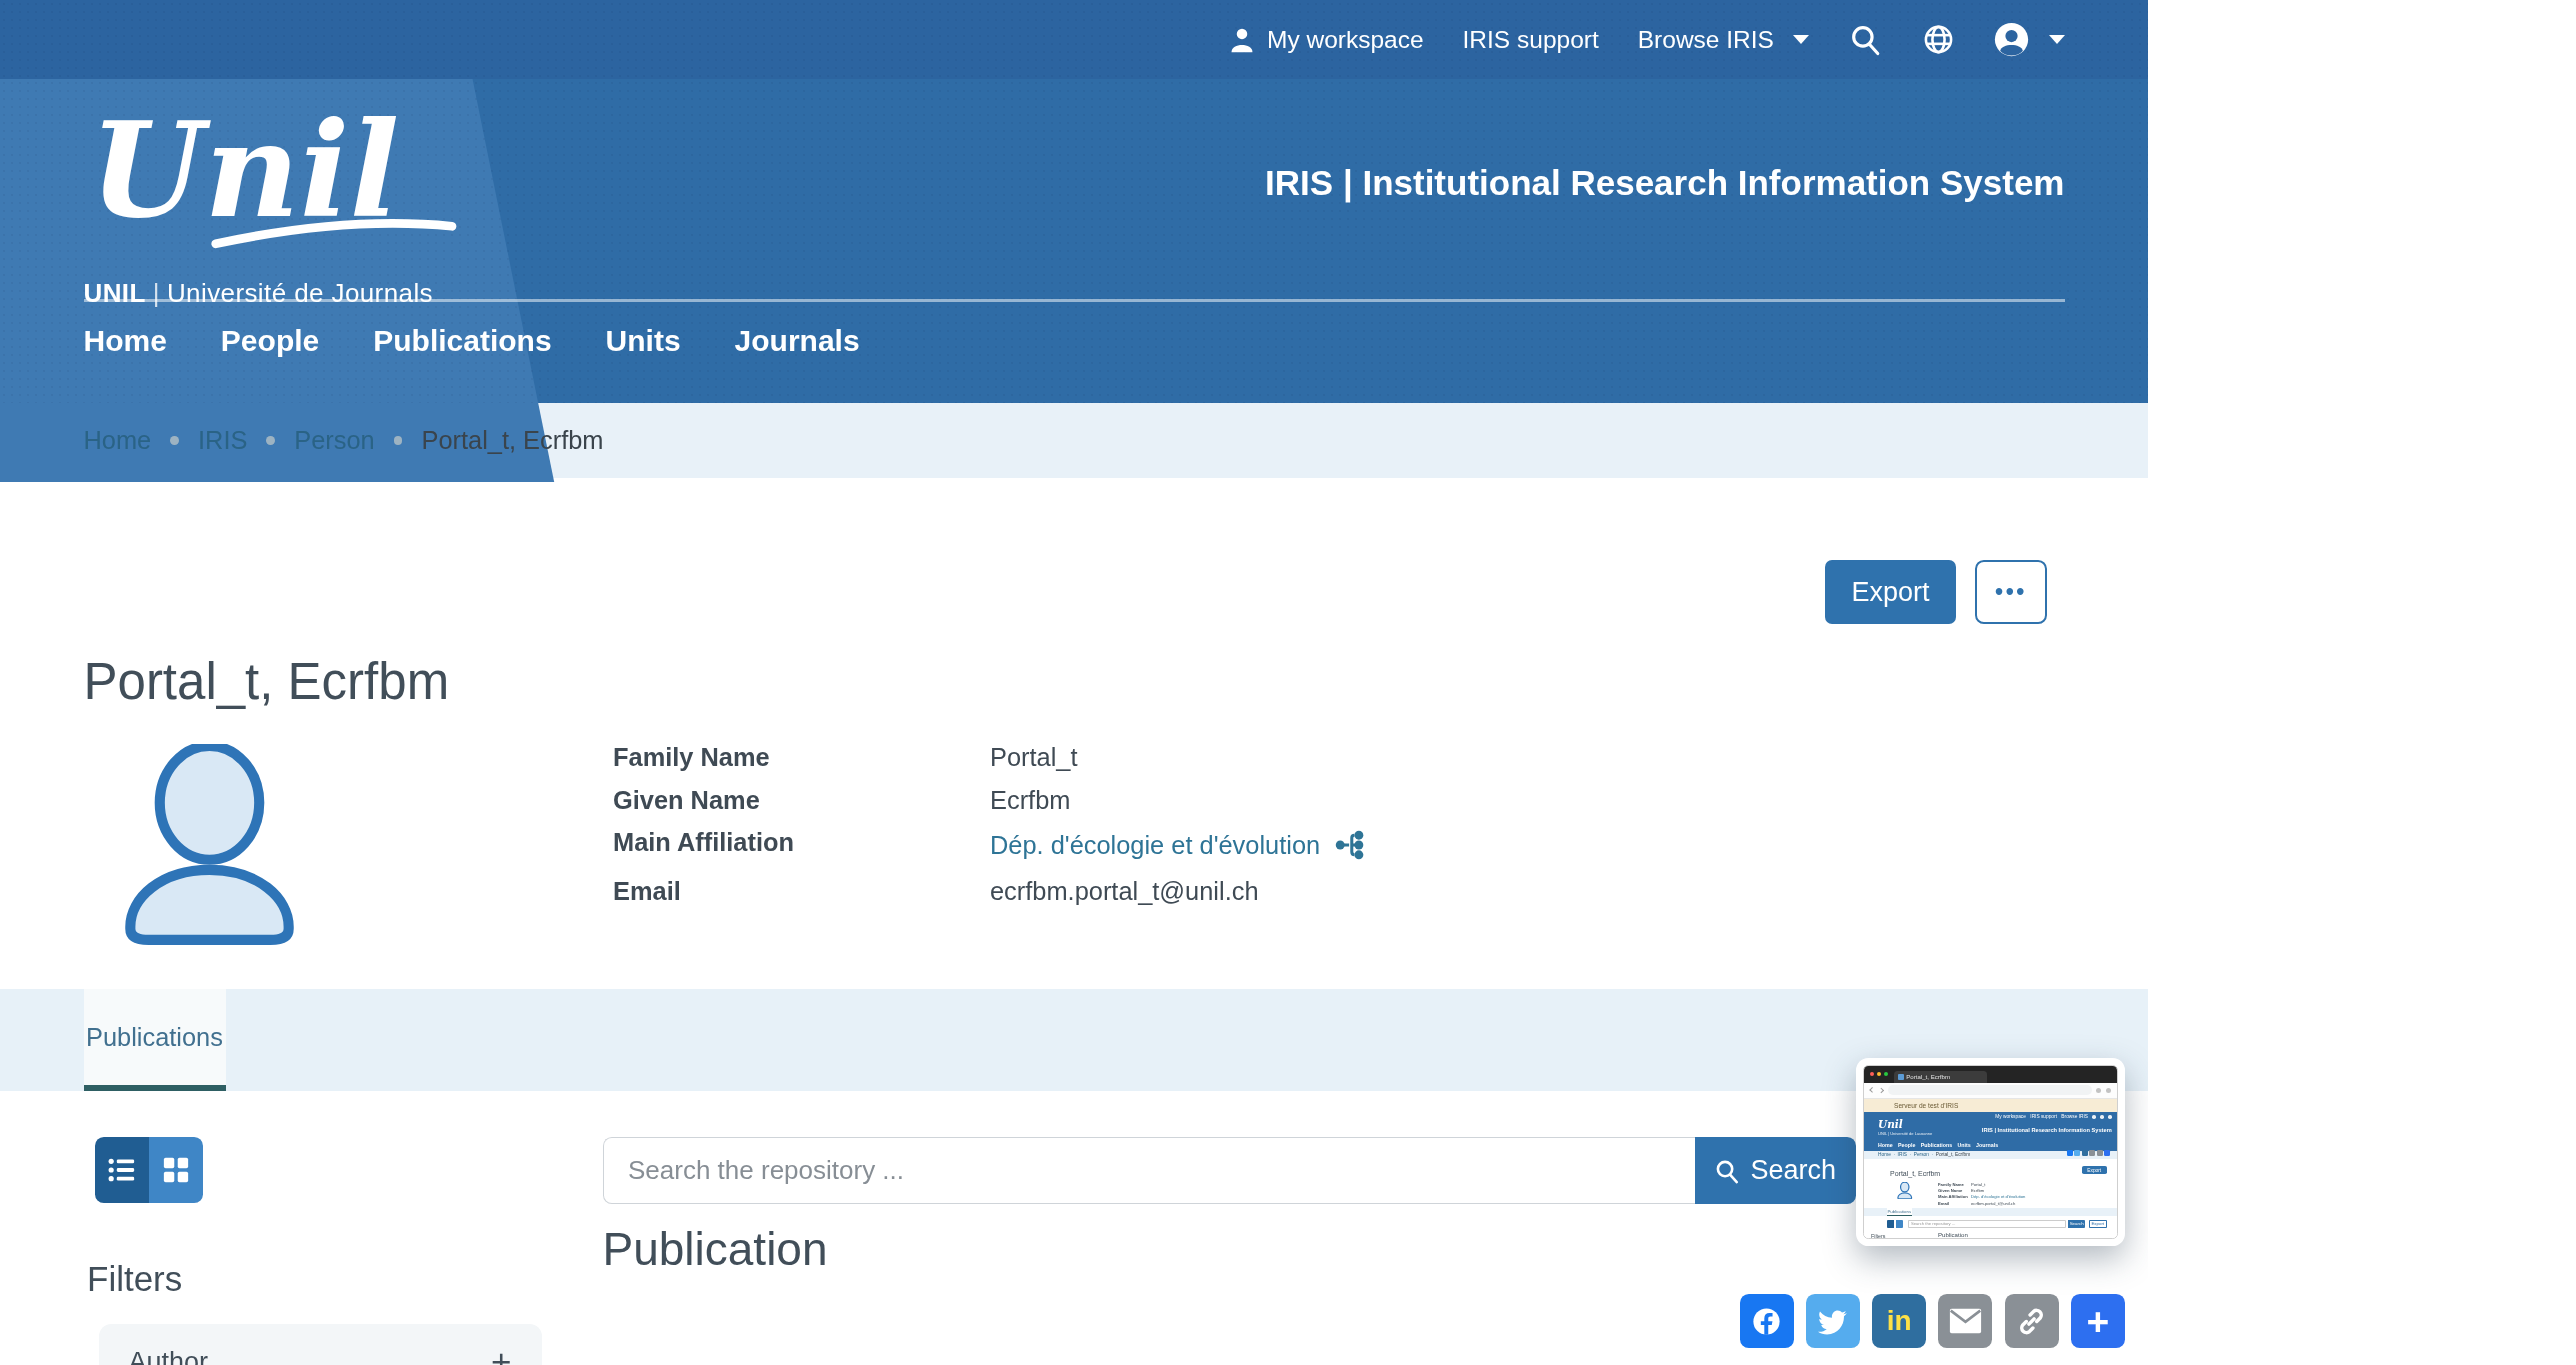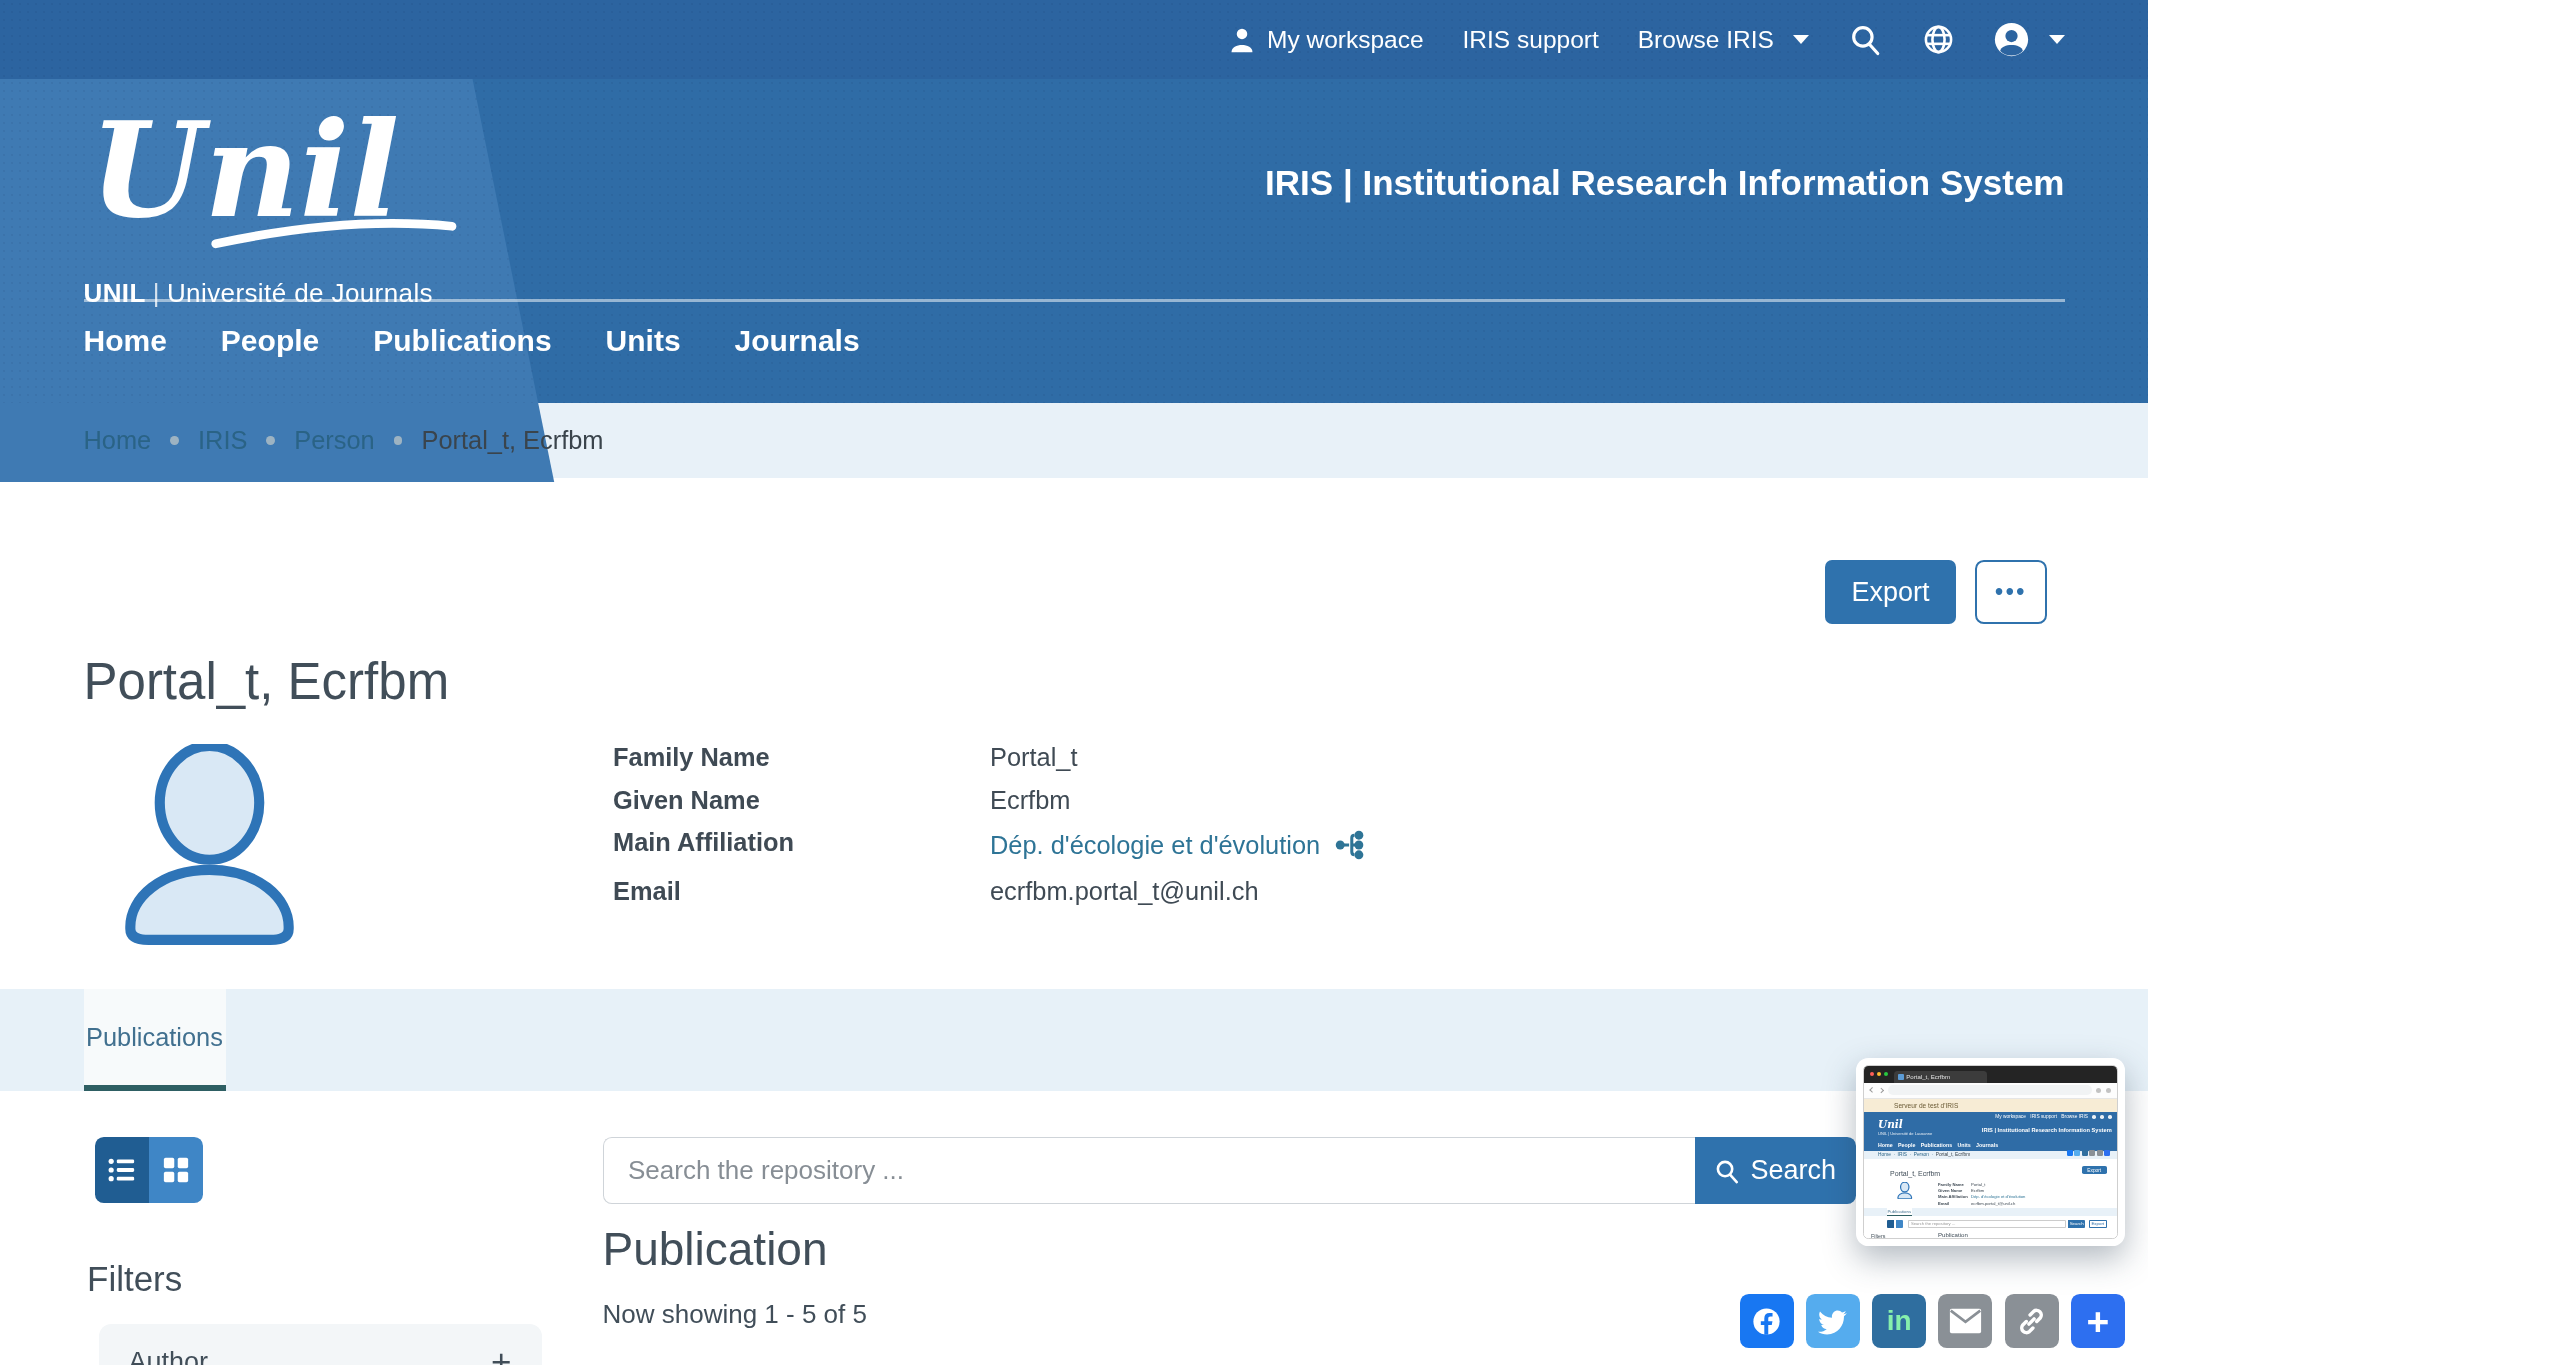--- a/index.html
+++ b/index.html
@@ -93,21 +93,21 @@
   .dd-caret { width:0; height:0; border-left:8px solid transparent; border-right:8px solid transparent;
               border-top:9.6px solid #2f72ad; margin-left:5.3px; }
   .pub-heading { margin-top:17.5px; font-size:46px; color:#414e59; font-weight:500; }
   .pub-showing { margin-top:23px; font-size:26px; color:#414e59; }
 
   
   .share-row { position:absolute; right:23px; top:1294px; display:flex; gap:12.3px; z-index:6; }
   .chip { width:54px; height:54px; border-radius:8.8px; display:flex; align-items:center; justify-content:center; cursor:pointer; }
   .chip-fb { background:#1877f2; } .chip-tw { background:#55acee; } .chip-li { background:#2f6e9f; }
   .chip-em { background:#8a9096; } .chip-lk { background:#8a9096; } .chip-pl { background:#2d6ff0; }
-  .li-text { color:#86efac; font-weight:bold; font-size:28px; }
+  .li-text { color:#fde047; font-weight:bold; font-size:28px; }
   .pl-text { color:#fff; font-weight:bold; font-size:39px; line-height:39px; }
 
   
   .pv { position:absolute; right:23px; top:1058px; width:269px; height:188px; background:#fff;
         border-radius:12.3px; box-shadow:0 12.3px 32px rgba(40,60,80,.35); padding:7px; z-index:5; cursor:pointer; }
   .pv-win { height:100%; border:0.9px solid #cfcfcf; border-radius:5.3px; overflow:hidden; display:flex;
             flex-direction:column; background:#fff; }
   .pv-titlebar { height:16.7px; background:#242424; position:relative; flex:none; }
   .pv-dots { position:absolute; left:6.1px; top:6.1px; display:flex; gap:2.6px; }
   .pv-dot { width:4.4px; height:4.4px; border-radius:50%; }
@@ -352,21 +352,20 @@
               <g stroke="#2f72ad" stroke-width="2.8" fill="none" stroke-linecap="round">
                   <line x1="10" y1="15" x2="21" y2="15"></line>
                   <path d="M17 11 L21 15 L17 19"></path>
                 </g>
             </svg>
             <span>Export</span>
             <span class="dd-caret"></span>
           </button>
         </div>
         <h2 class="pub-heading">Publication</h2>
-        <div class="pub-showing">Now showing 1 - 5 of 5</div>
       </div>
     </div>
   </div>
 
   <div class="share-row">
     <div class="chip chip-fb">
       <svg width="35" height="35" viewBox="0 0 40 40">
         <circle cx="20" cy="20" r="15" fill="#fff"></circle>
         <path d="M22 35 v-11 h4 l.8-4.4 H22 v-2.8 c0-1.5.6-2.5 2.6-2.5 h2.3 V10.4 c-.6-.1-2-.2-3.5-.2 -3.6 0-5.9 2-5.9 6 v3.4 h-4 V24 h4 v11 z" fill="#1877f2"></path>
       </svg>

